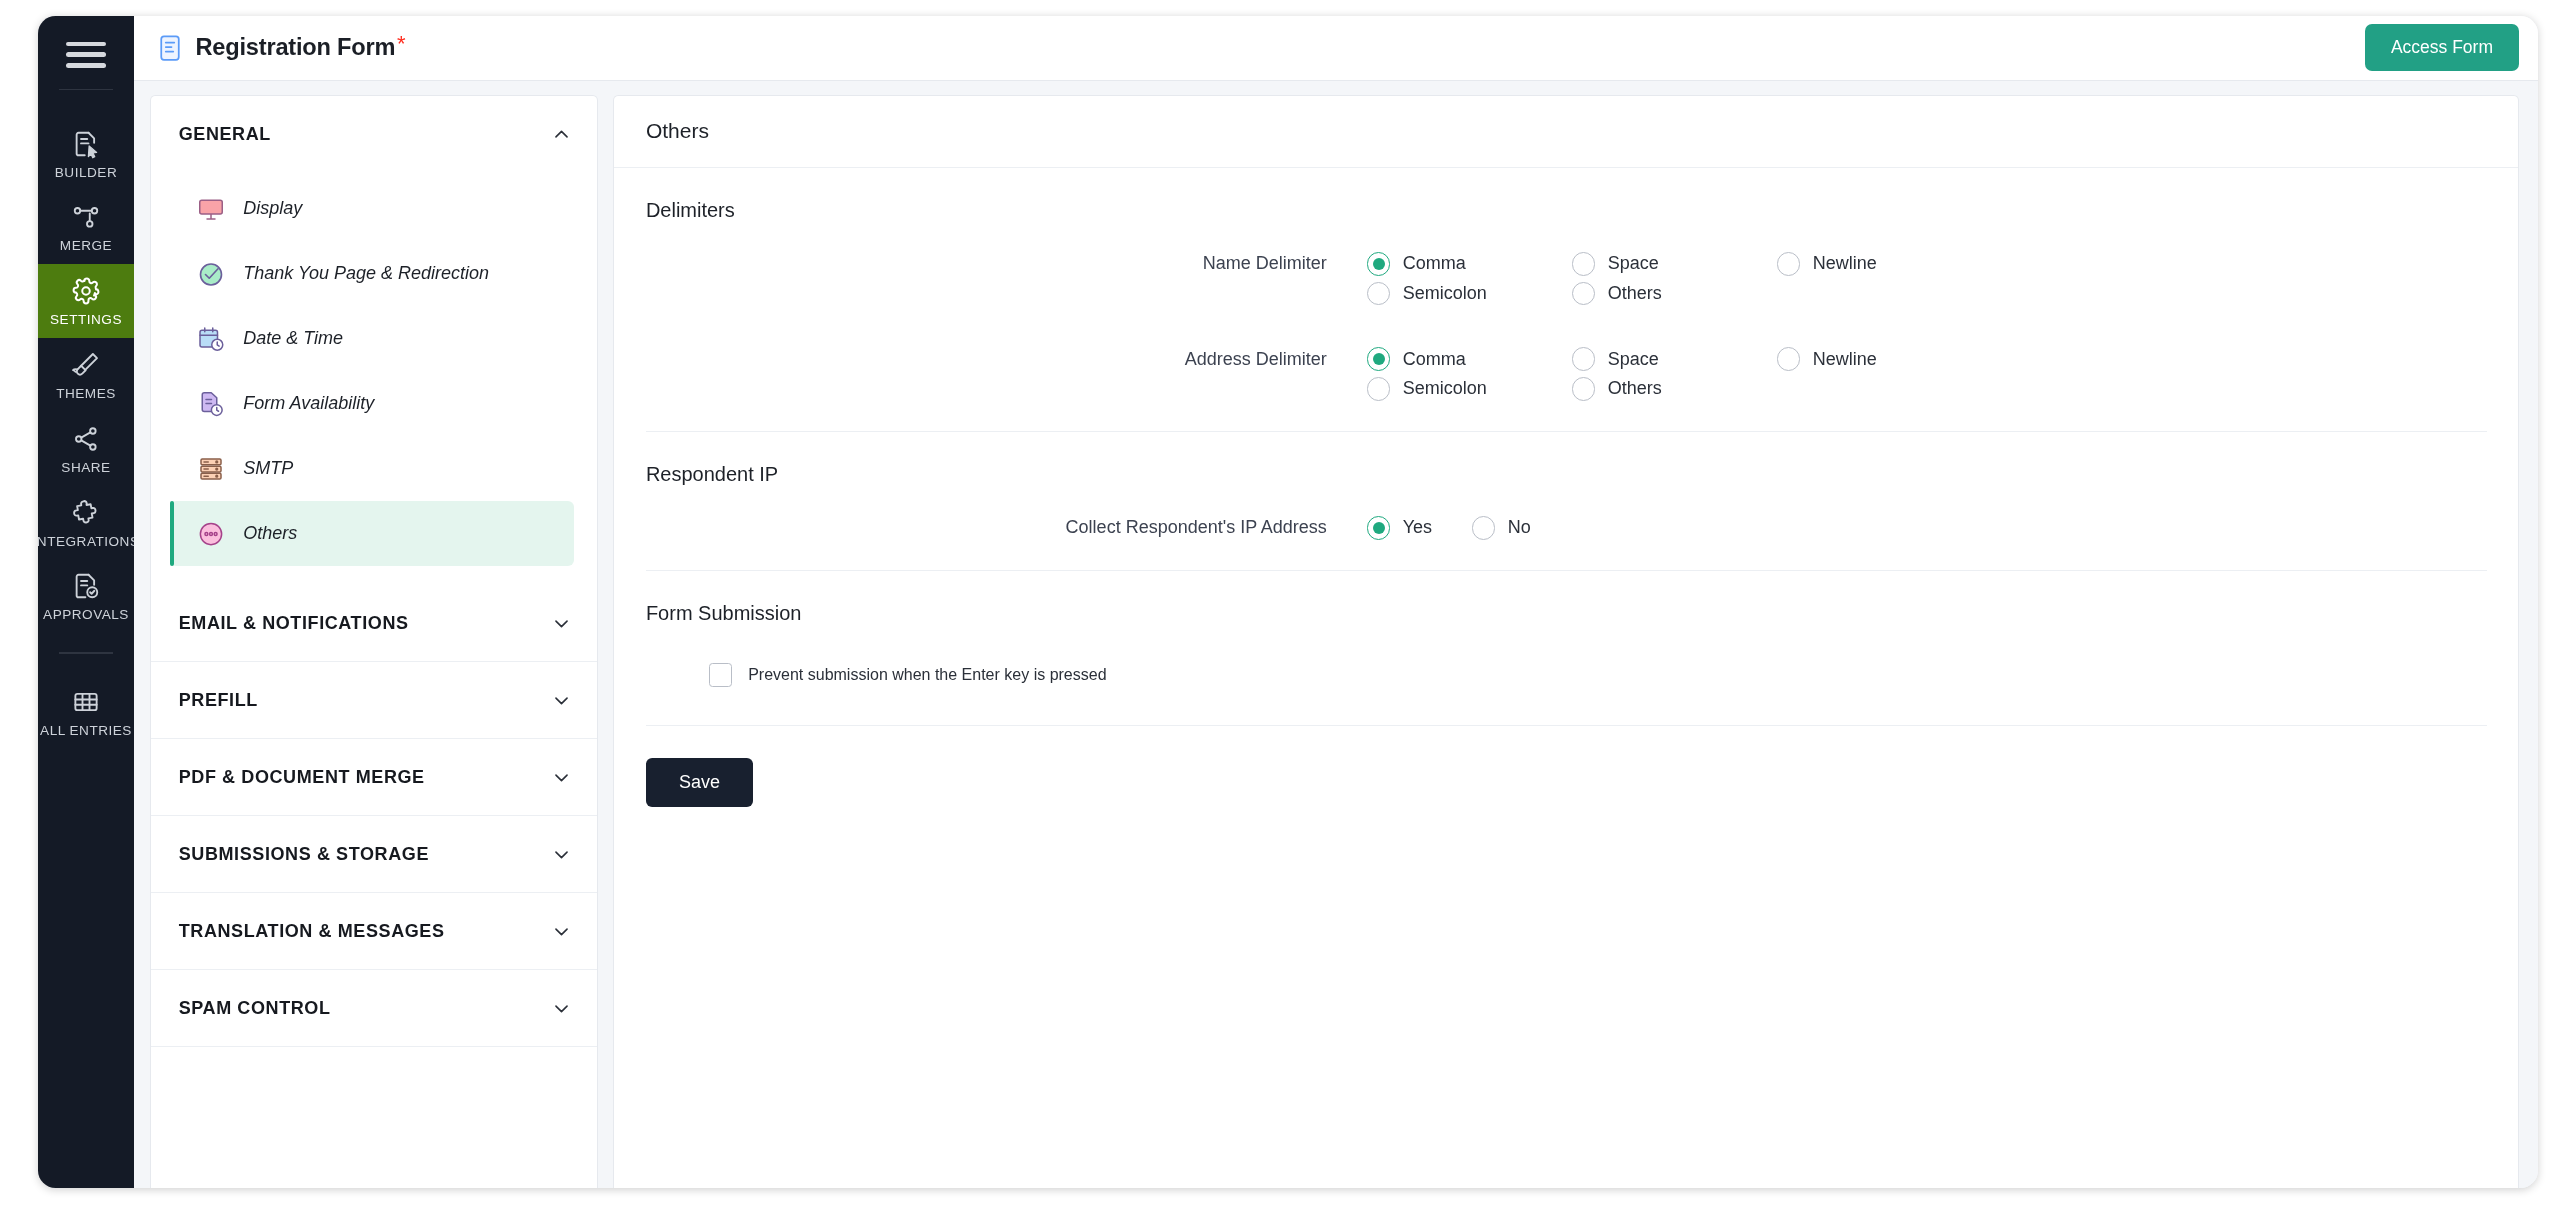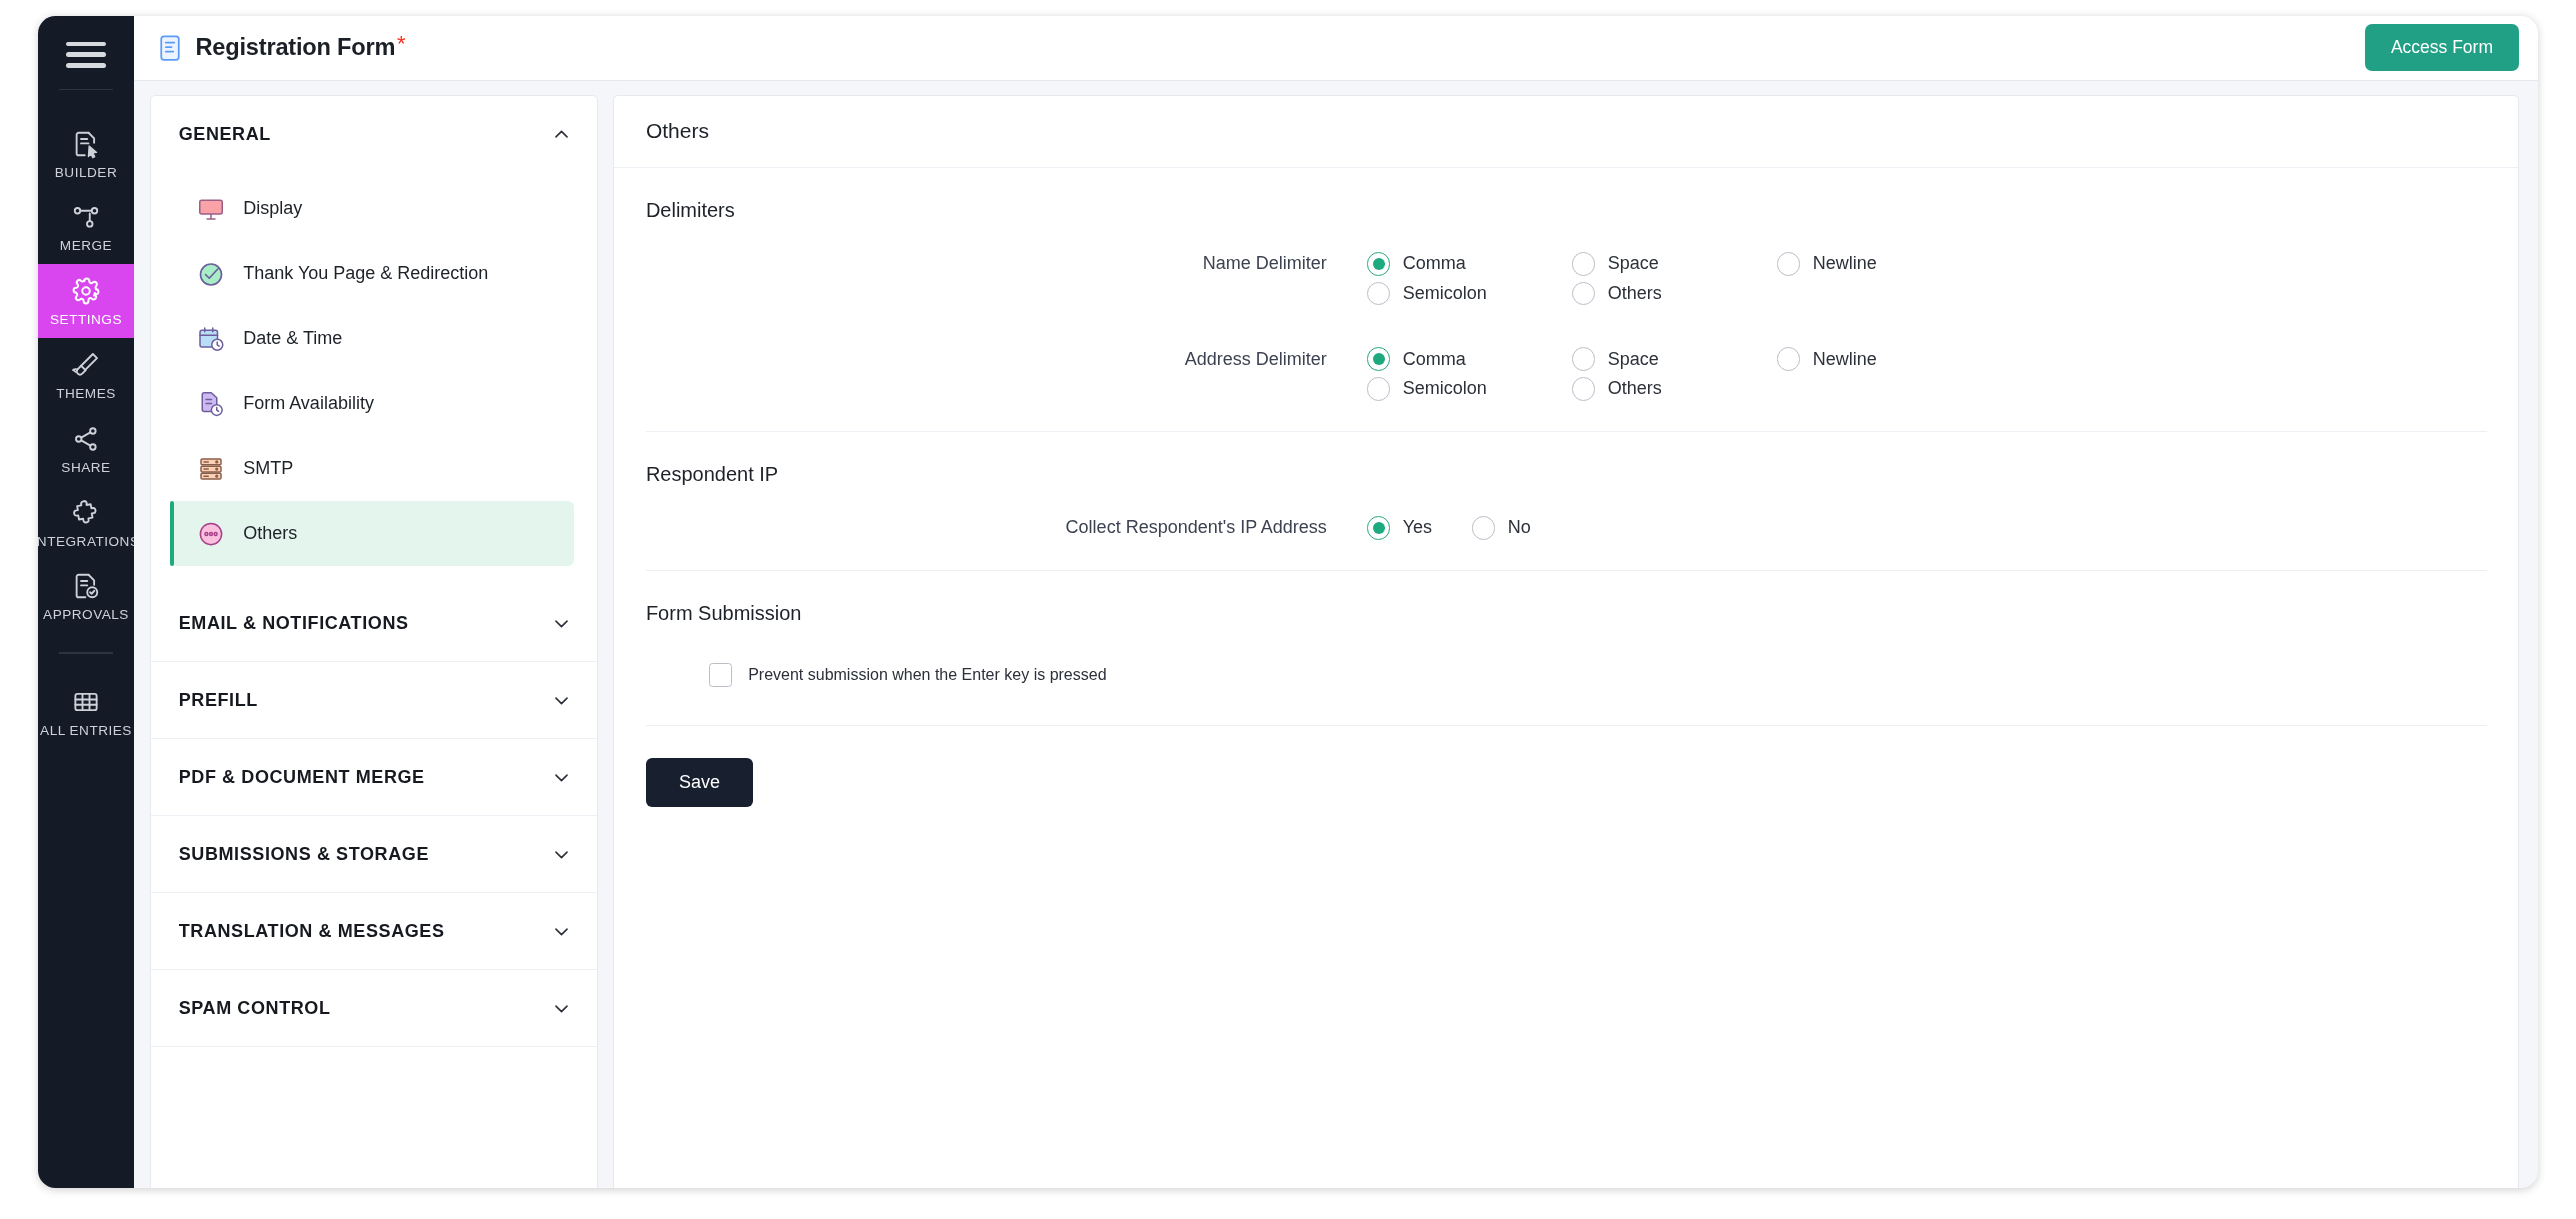--- a/index.html
+++ b/index.html
@@ -29,21 +29,21 @@
     padding-top: 26px;
   }
   .hamburger { width: 40px; height: 26px; display:flex; flex-direction:column; justify-content:space-between; cursor:pointer; }
   .hamburger span { display:block; height:4.4px; border-radius:2.6px; background:#d6d9de; }
   .rail-div { width: 54px; height: 1.7px; background:#2e3440; margin: 21px 0 26px; }
   .rail-item {
     width: 96px; padding: 12.2px 0 10.5px;
     display:flex; flex-direction:column; align-items:center; gap:6.1px;
     cursor:pointer;
   }
-  .rail-item.active { background:#d946ef; }
+  .rail-item.active { background:#4d7c0f; }
   .rail-item svg { display:block; }
   .rail-label {
     font-size: 13.6px; letter-spacing: 0.5px;
     color: #cdd2d9; font-weight: 400;
   }
   .rail-item.active .rail-label { color:#ffffff; }
   .rail-div2 { width: 54px; height: 1.7px; background:#2e3440; margin: 19px 0 21px; }
 
   
   .body { flex:1; display:flex; flex-direction:column; min-width:0; background:#f4f6f9; }
@@ -89,21 +89,21 @@
   .acc-head.first { border-bottom:none; }
   .acc-title {
     font-size: 18px; font-weight: 700; letter-spacing:0.6px; color:#16191f;
   }
   .chev { margin-left:auto; width:19px; height:19px; }
 
   .sublist { padding: 3.5px 0 19px; }
   .sub-item {
     height: 65px; display:flex; align-items:center;
     padding-left: 26px; margin: 0 23px 0 19px;
-    border-radius: 6.1px; cursor:pointer; position:relative;
+    border-radius: 6.1px; cursor:pointer; position:relative;font-style:italic;
   }
   .sub-item .ico { width: 30px; height:30px; flex:0 0 30px; margin-right:17.5px; }
   .sub-label { font-size: 18px; color:#1d2128; }
   .sub-item.selected {
     background:#e4f5ee;
   }
   .sub-item.selected::before {
     content:""; position:absolute; left:0; top:0; bottom:0;
     width:4.4px; border-radius:2.6px; background:#1fa97f;
   }

